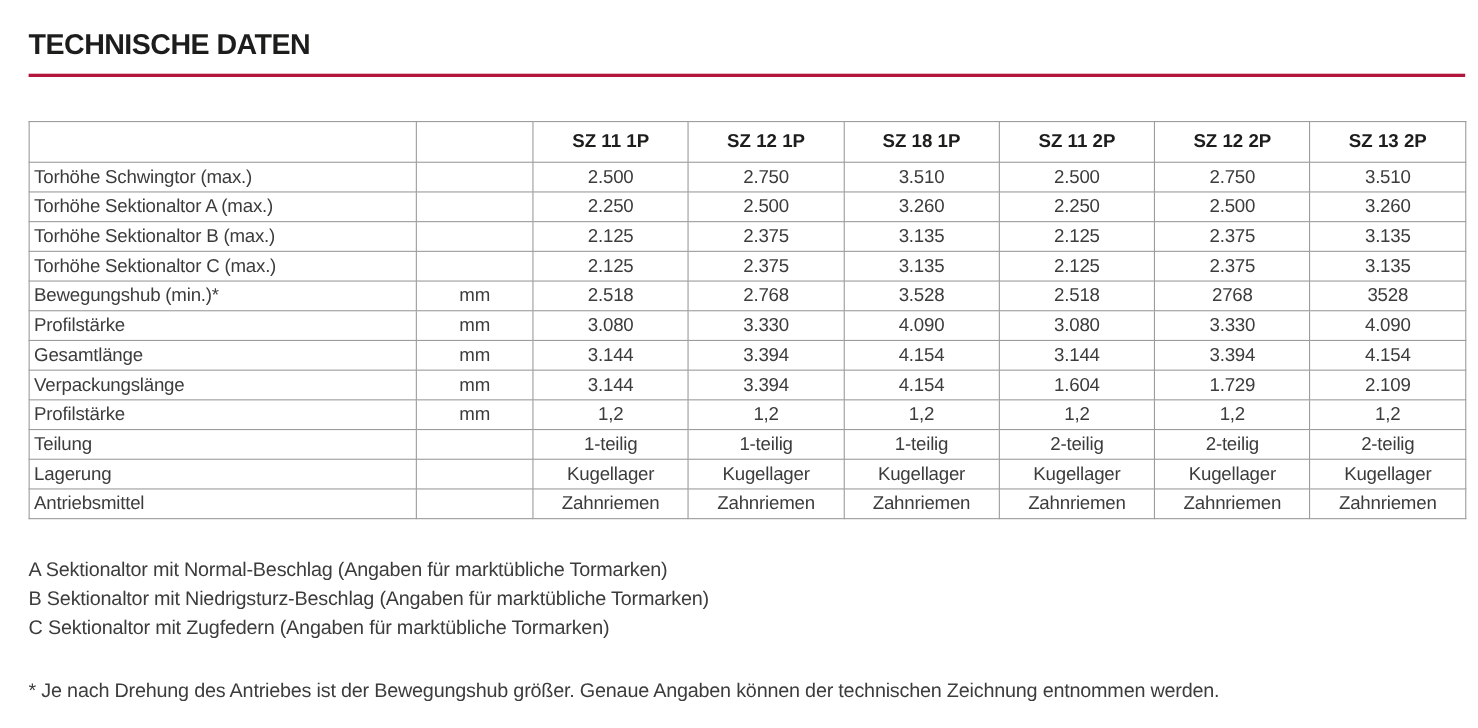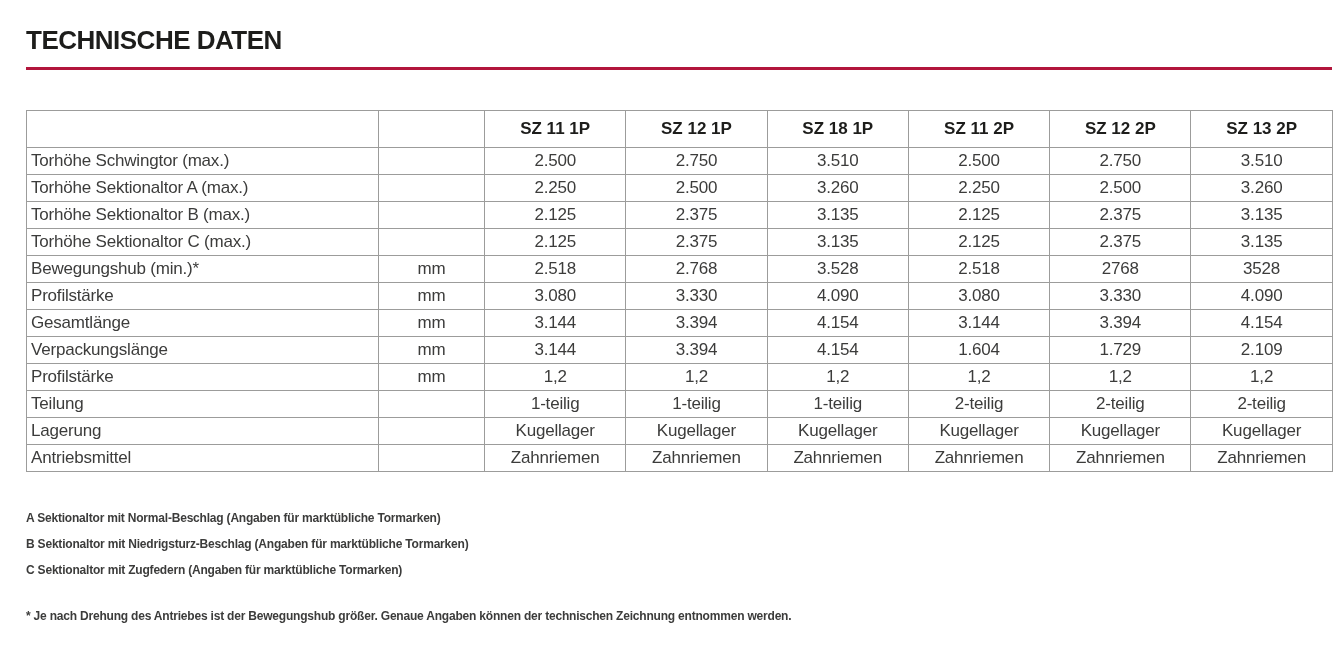--- a/index.html
+++ b/index.html
@@ -56,28 +56,27 @@
     font-size: 17px;
     letter-spacing: 0;
   }
   .tech-table td.lbl {
     text-align: left;
   }
   .legend {
     margin-top: 33px;
   }
   .legend p, .note {
-    font-size: 12px;
+    font-size: 18px;
     line-height: 26px;
     color: #3c3c3b;
     letter-spacing: -0.2px;
-    font-weight: bold;
   }
   .note {
-    margin-top: 20px;
+    margin-top: 32px;
     max-width: 1290px;
   }
 </style>
 </head>
 <body>
 
 <div class="page">
 
   <h1 class="page-title">TECHNISCHE DATEN</h1>
   <div class="title-rule"></div>

